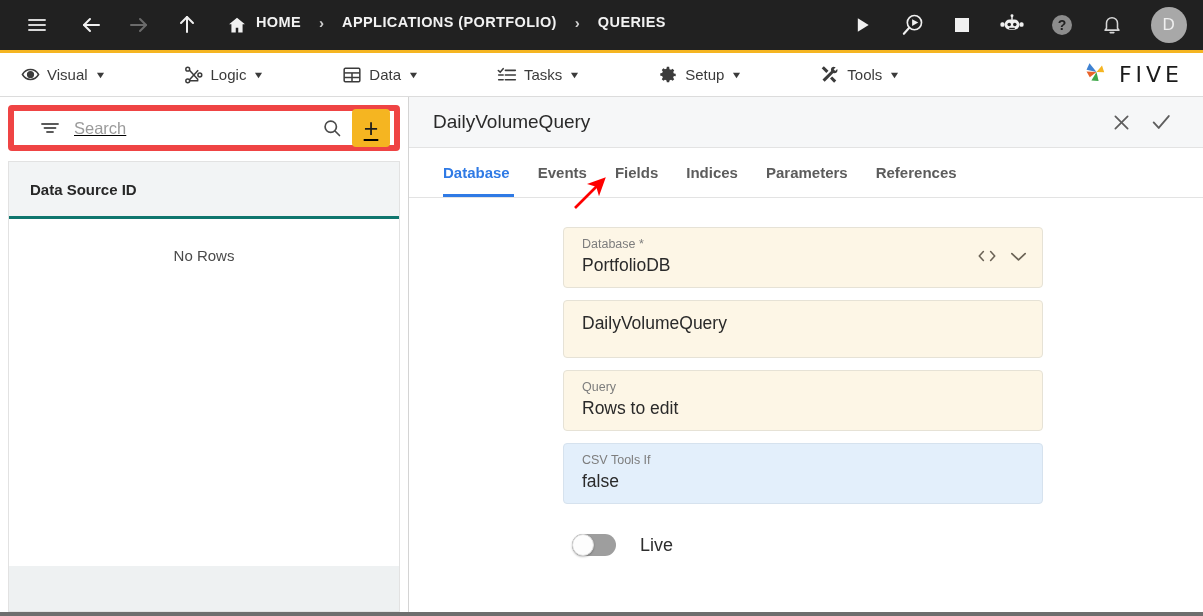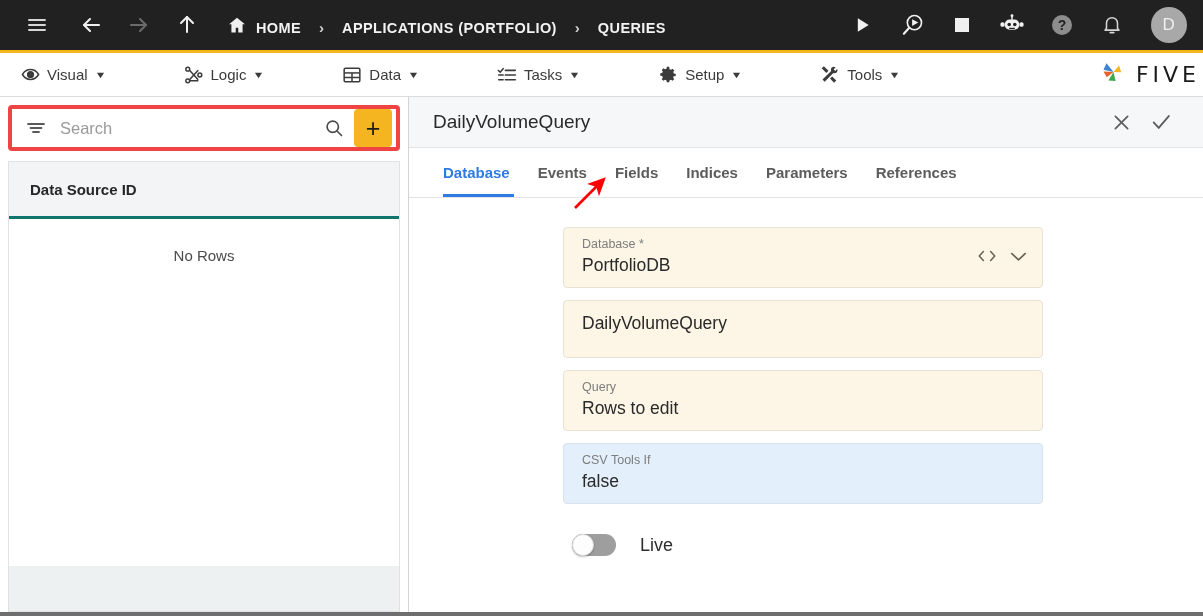--- a/index.html
+++ b/index.html
@@ -39,21 +39,21 @@
     font-size: 14.5px; font-weight: bold;
     letter-spacing: .4px;
     color: #f2f2f2;
     white-space: nowrap;
   }
   .crumb-sep {
     color: #cfcfcf; font-size: 15px; font-weight: bold;
     margin: 0 18px;
     display: flex; align-items: center;
   }
-  .crumb-group { display: flex; align-items: flex-end; }
+  .crumb-group { display: flex; align-items: flex-start; }
   .tb-spacer { flex: 1 1 auto; }
   .tb-right { display: flex; align-items: center; gap: 16px; }
   .avatar {
     width: 36px; height: 36px; border-radius: 50%;
     background: #a8a8a8; color: #efefef;
     display: flex; align-items: center; justify-content: center;
     font-size: 17px; letter-spacing: .5px;
     margin-left: 6px;
   }
 
@@ -76,21 +76,21 @@
     font-size: 15px;
     cursor: default;
   }
   .menu-item .mi-label { color: #3b3b3b; }
   .menu-item .caret {
     font-size: 9px; color: #3b3b3b; margin-left: 1px;
     transform: scaleX(1.35);
   }
   .menu-icon { width: 20px; height: 20px; display:flex; align-items:center; justify-content:center; color:#3b3b3b; }
   .brand {
-    position: absolute; right: 3px; top: 50%;
+    position: absolute; right: 20px; top: 50%;
     transform: translateY(-50%);
     display: flex; align-items: center; gap: 7px;
   }
   .brand-text {
     font-size: 22px; letter-spacing: 4px; color: #1b1b1b;
     font-family: "DejaVu Sans", sans-serif;
   }
 
   
   .body { flex: 1 1 auto; display: flex; min-height: 0; }
@@ -99,25 +99,26 @@
   .sidebar {
     width: 409px; min-width: 409px;
     display: flex; flex-direction: column;
     background: #ffffff;
     border-right: 1px solid #d4d4d4;
     min-height: 0;
   }
   .search-wrap {
     margin: 8px 8px 6px 8px;
     height: 46px;
-    border: 4px solid #ef4444;
+    border: 6px solid #ef4444;
     border-radius: 4px;
     background: #fff;
     display: flex; align-items: center;
-    padding: 0 4px 0 14px;
+    padding: 0 4px 0 26px;
+    text-decoration: underline;
   }
   .filter-icon { color: #5a5a5a; display:flex; align-items:center; margin-right: 14px;}
   .search-input {
     flex: 1 1 auto; border: none; outline: none;
     font-size: 16.5px; color: #3b3b3b;
     background: transparent;
     font-family: "Liberation Sans", sans-serif;
   }
   .search-input::placeholder { color: #9a9a9a; }
   .search-mag { color: #4a4a4a; display:flex; align-items:center; padding: 0 10px; }

